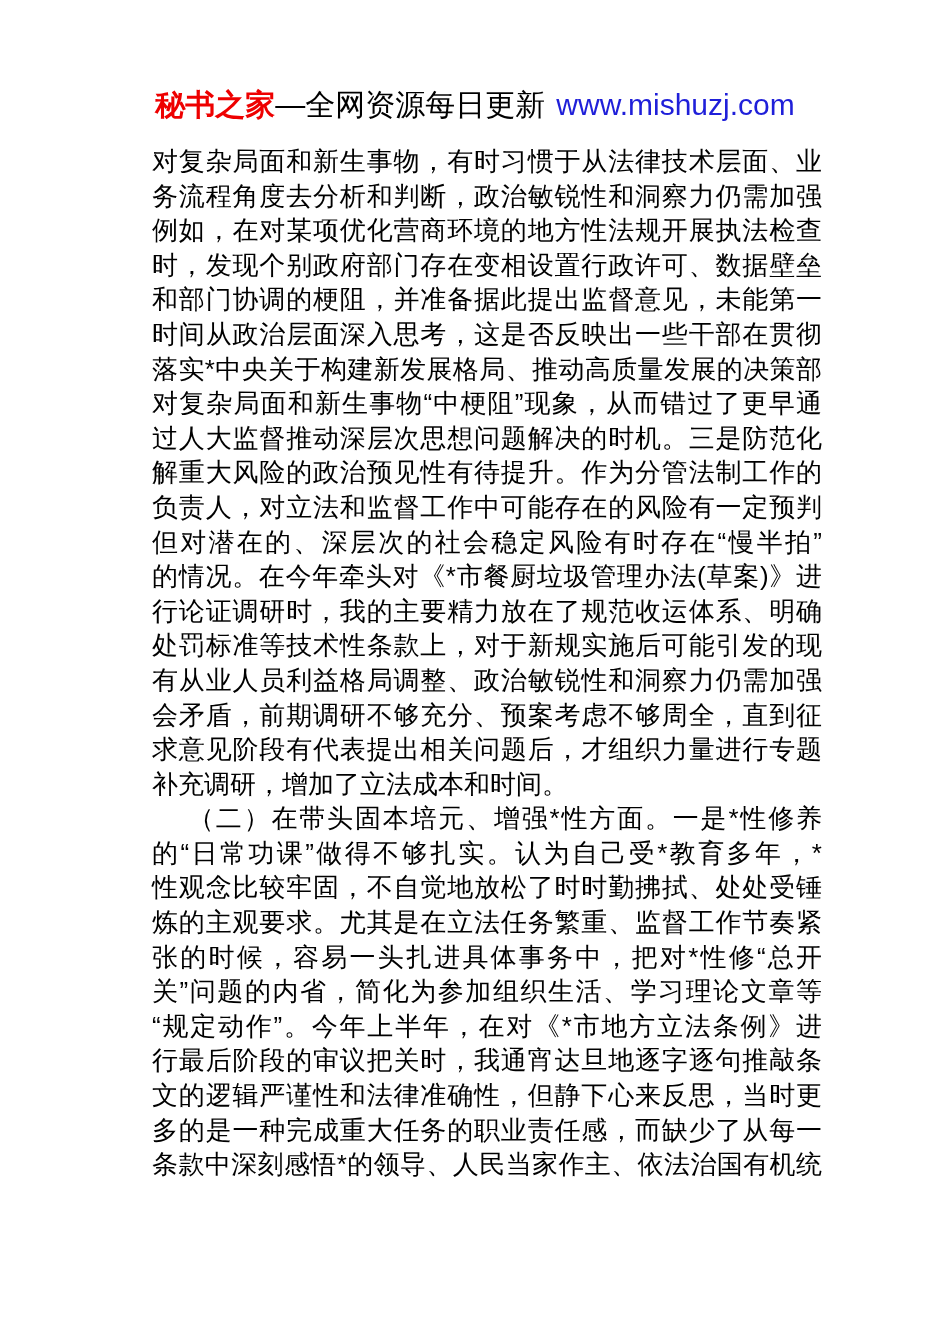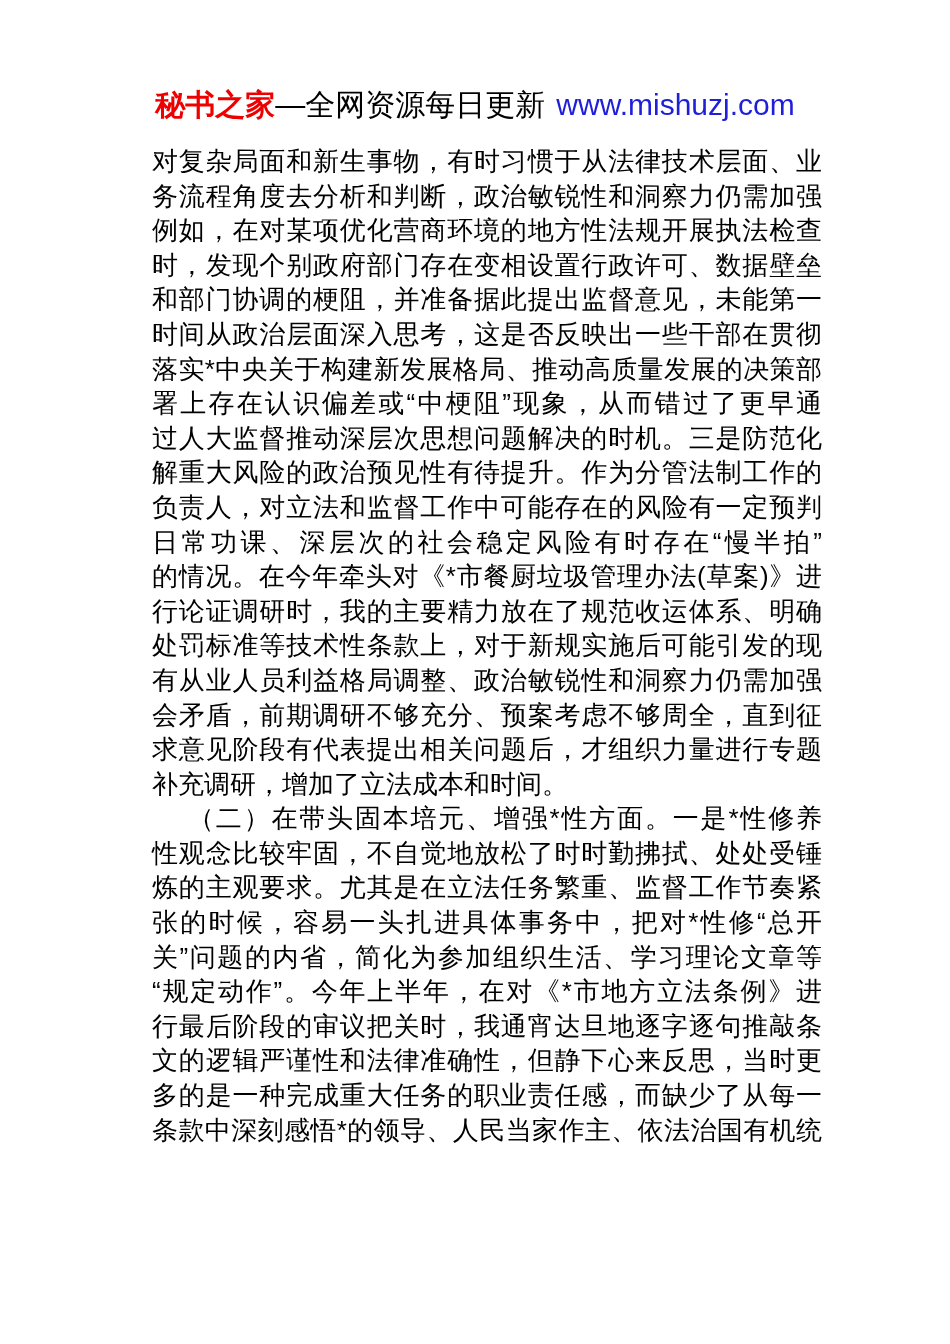--- a/index.html
+++ b/index.html
@@ -67,33 +67,34 @@
     <span class="site-name" style="color: rgb(238, 0, 0);">秘书之家</span><span class="tagline" style="color: rgb(0, 0, 0);">—全网资源每日更新</span><span class="site-url" style="color: rgb(31, 31, 217);">www.mishuzj.com</span>
   </div>
   <div class="content" style="color: rgb(0, 0, 0);">
       <div class="line full">对复杂局面和新生事物，有时习惯于从法律技术层面、业</div>
       <div class="line full">务流程角度去分析和判断，政治敏锐性和洞察力仍需加强</div>
       <div class="line full">例如，在对某项优化营商环境的地方性法规开展执法检查</div>
       <div class="line full">时，发现个别政府部门存在变相设置行政许可、数据壁垒</div>
       <div class="line full">和部门协调的梗阻，并准备据此提出监督意见，未能第一</div>
       <div class="line full">时间从政治层面深入思考，这是否反映出一些干部在贯彻</div>
       <div class="line full">落实*中央关于构建新发展格局、推动高质量发展的决策部</div>
-      <div class="line full">署上存在认识偏差或“中梗阻”现象，从而错过了更早通</div>
+      <div class="line full">对复杂局面和新生事物“中梗阻”现象，从而错过了更早通</div>
       <div class="line full">过人大监督推动深层次思想问题解决的时机。三是防范化</div>
       <div class="line full">解重大风险的政治预见性有待提升。作为分管法制工作的</div>
       <div class="line full">负责人，对立法和监督工作中可能存在的风险有一定预判</div>
-      <div class="line full">日常功课、深层次的社会稳定风险有时存在“慢半拍”</div>
+      <div class="line full">但对潜在的、深层次的社会稳定风险有时存在“慢半拍”</div>
       <div class="line full">的情况。在今年牵头对《*市餐厨垃圾管理办法(草案)》进</div>
       <div class="line full">行论证调研时，我的主要精力放在了规范收运体系、明确</div>
       <div class="line full">处罚标准等技术性条款上，对于新规实施后可能引发的现</div>
       <div class="line full">有从业人员利益格局调整、政治敏锐性和洞察力仍需加强</div>
       <div class="line full">会矛盾，前期调研不够充分、预案考虑不够周全，直到征</div>
       <div class="line full">求意见阶段有代表提出相关问题后，才组织力量进行专题</div>
       <div class="line">补充调研，增加了立法成本和时间。</div>
       <div class="line indent full">（二）在带头固本培元、增强*性方面。一是*性修养</div>
+      <div class="line full">的“日常功课”做得不够扎实。认为自己受*教育多年，*</div>
       <div class="line full">性观念比较牢固，不自觉地放松了时时勤拂拭、处处受锤</div>
       <div class="line full">炼的主观要求。尤其是在立法任务繁重、监督工作节奏紧</div>
       <div class="line full">张的时候，容易一头扎进具体事务中，把对*性修“总开</div>
       <div class="line full">关”问题的内省，简化为参加组织生活、学习理论文章等</div>
       <div class="line full">“规定动作”。今年上半年，在对《*市地方立法条例》进</div>
       <div class="line full">行最后阶段的审议把关时，我通宵达旦地逐字逐句推敲条</div>
       <div class="line full">文的逻辑严谨性和法律准确性，但静下心来反思，当时更</div>
       <div class="line full">多的是一种完成重大任务的职业责任感，而缺少了从每一</div>
       <div class="line full">条款中深刻感悟*的领导、人民当家作主、依法治国有机统</div>
     </div>

